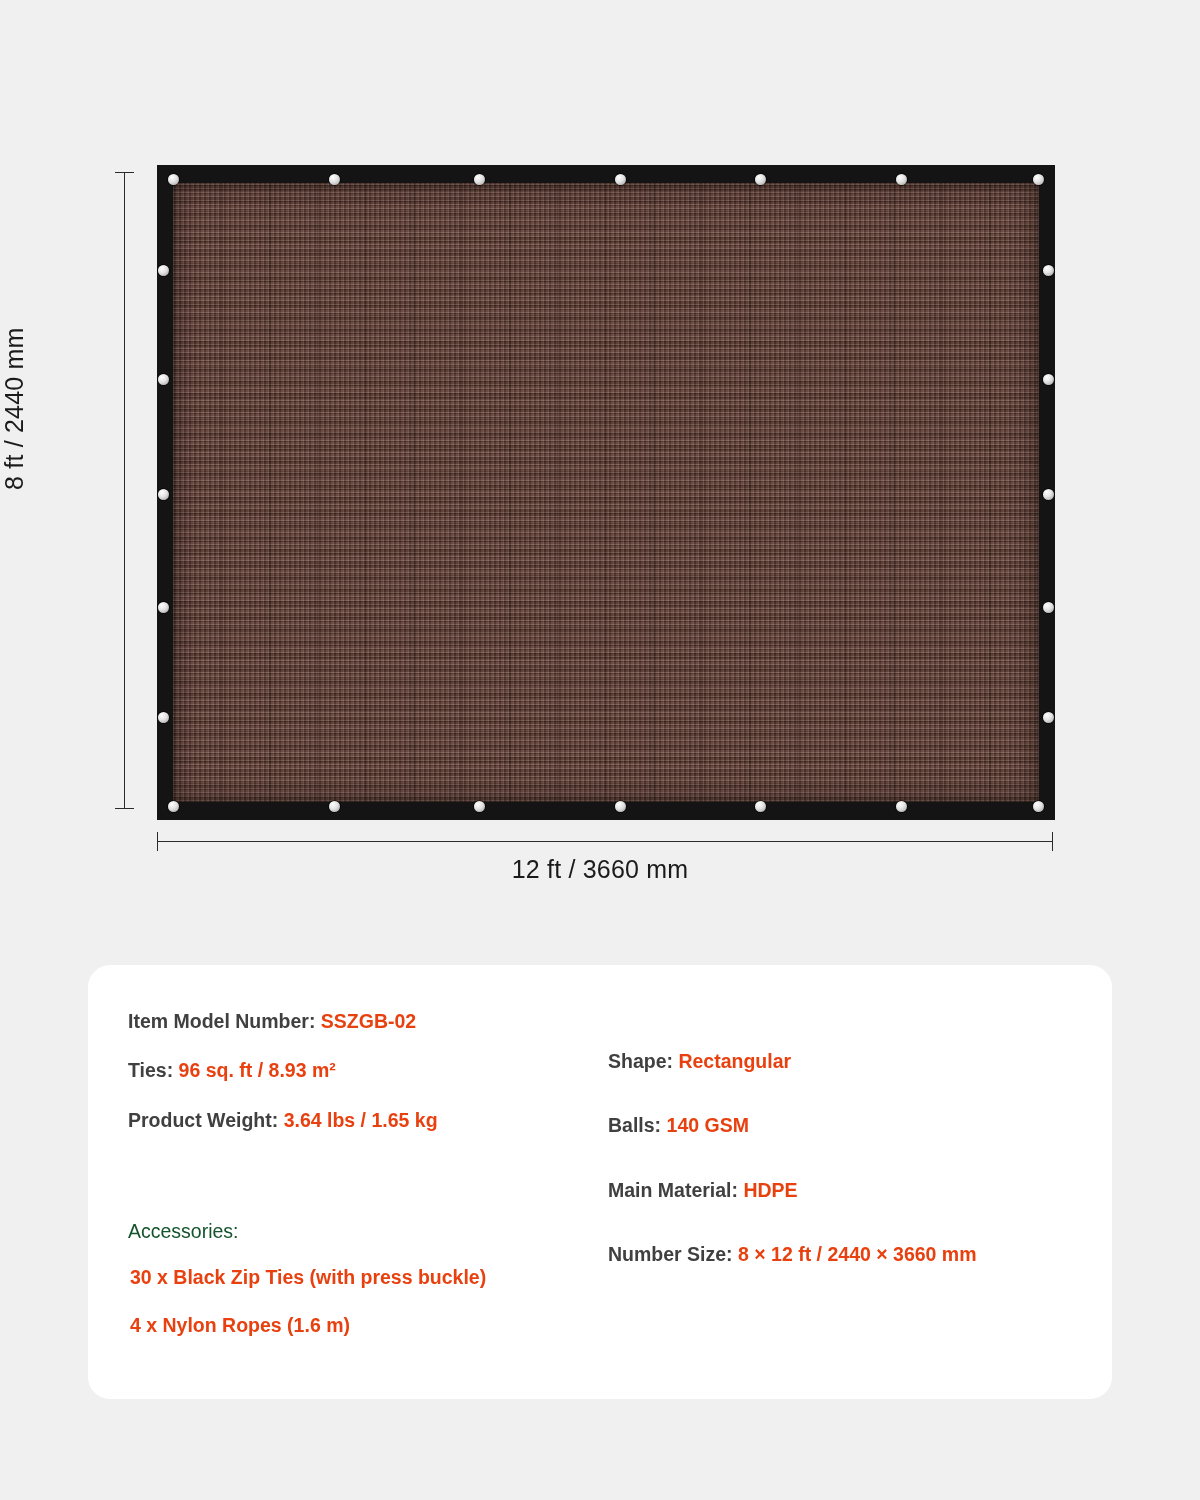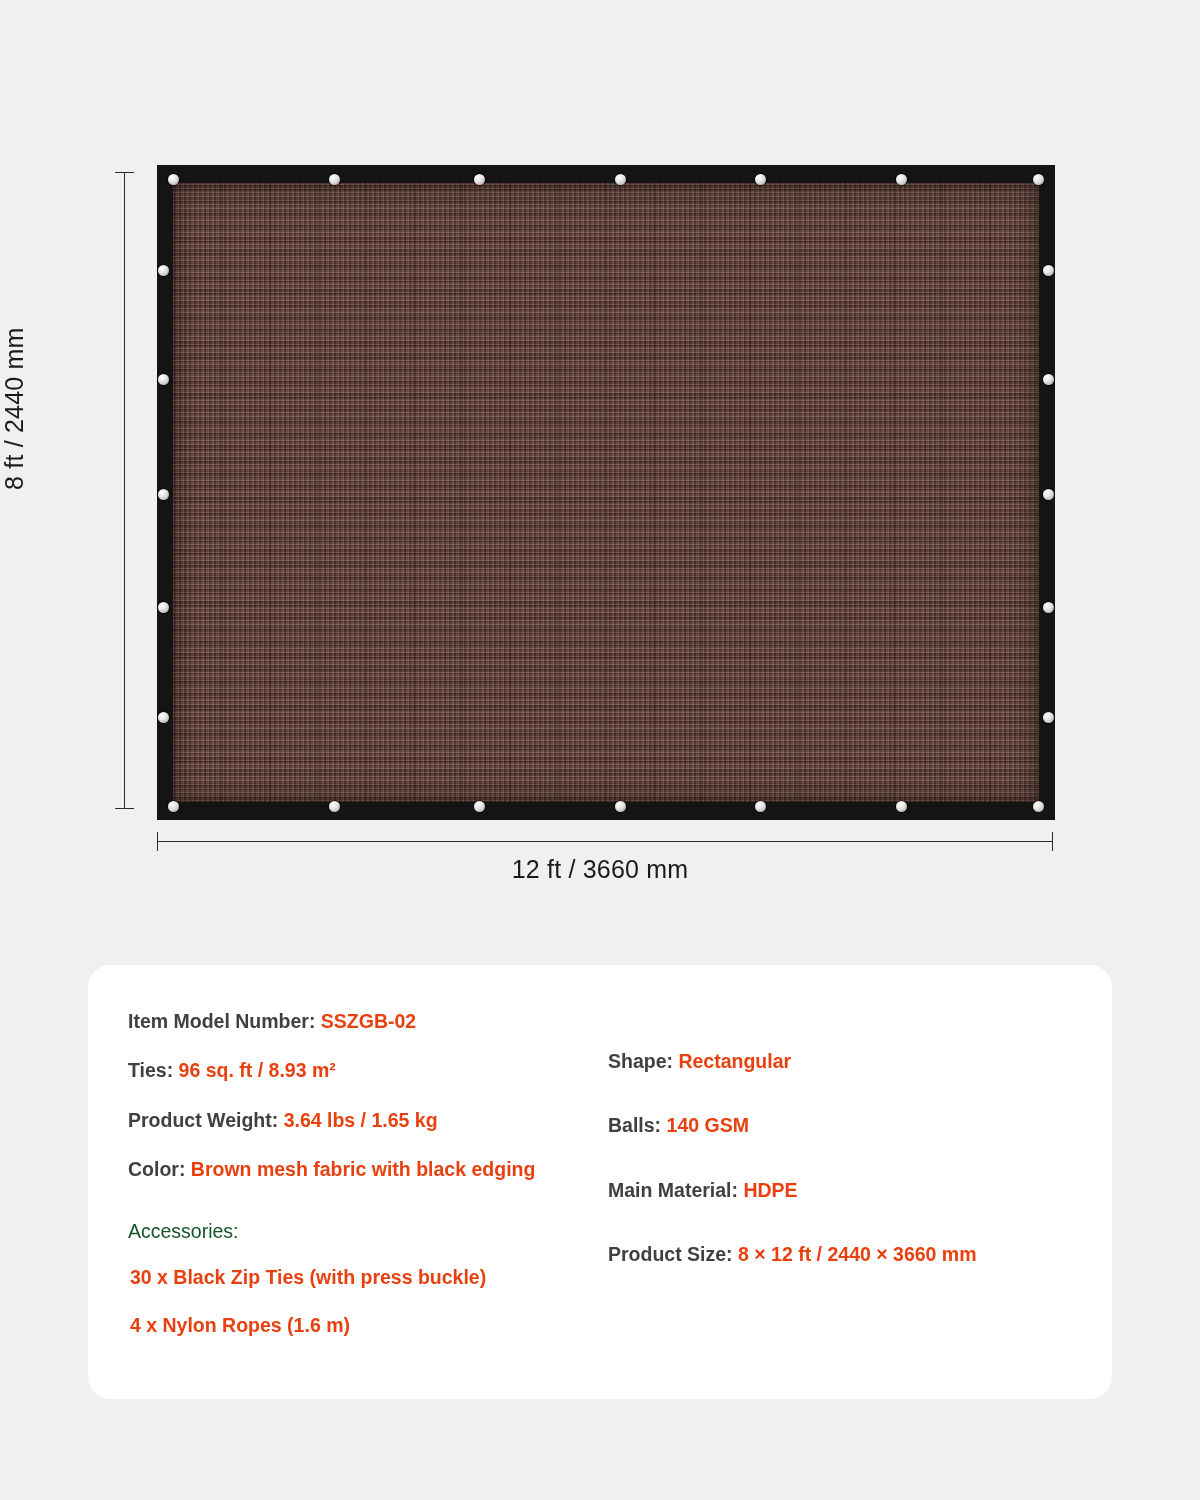--- a/index.html
+++ b/index.html
@@ -242,41 +242,37 @@
         <span class="v">SSZGB-02</span>
       </div>
       <div class="spec-row" style="margin-bottom:25px;">
         <span class="k">Ties:</span>
         <span class="v">96 sq. ft / 8.93 m²</span>
       </div>
       <div class="spec-row" style="margin-bottom:25px;">
         <span class="k">Product Weight:</span>
         <span class="v">3.64 lbs / 1.65 kg</span>
       </div>
-      <div class="spec-row">
-        <span class="k">Color:</span>
-        <span class="v">Brown mesh fabric with black edging</span>
-      </div>
     </div>
 
     <div class="col-right">
       <div class="spec-row" style="margin-bottom:25px;">
         <span class="k">Shape:</span>
         <span class="v">Rectangular</span>
       </div>
       <div class="spec-row" style="margin-bottom:25px;">
         <span class="k">Balls:</span>
         <span class="v">140 GSM</span>
       </div>
       <div class="spec-row" style="margin-bottom:25px;">
         <span class="k">Main Material:</span>
         <span class="v">HDPE</span>
       </div>
       <div class="spec-row">
-        <span class="k">Product Size:</span>
+        <span class="k">Number Size:</span>
         <span class="v">8 × 12 ft / 2440 × 3660 mm</span>
       </div>
     </div>
   </div>
 
   <div class="accessories">
     <div class="acc-title">Accessories:</div>
     <div class="acc-grid">
       <div class="acc-col-left">
         <div class="acc-item" style="margin-bottom:25px;">30 x Black Zip Ties (with press buckle)</div>

